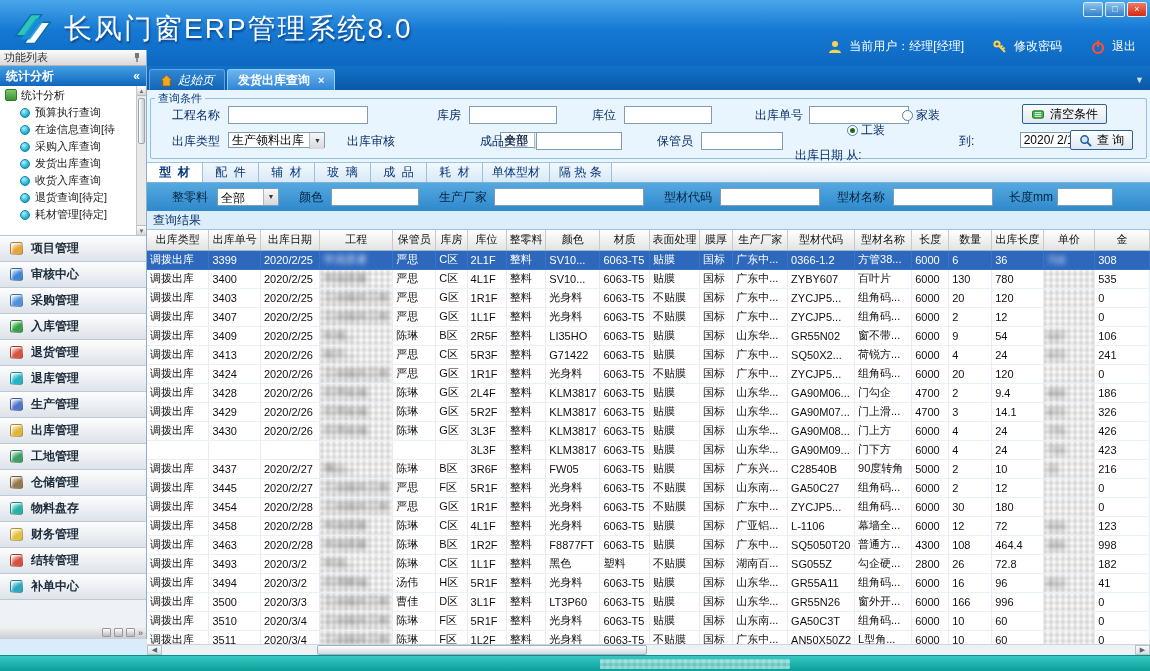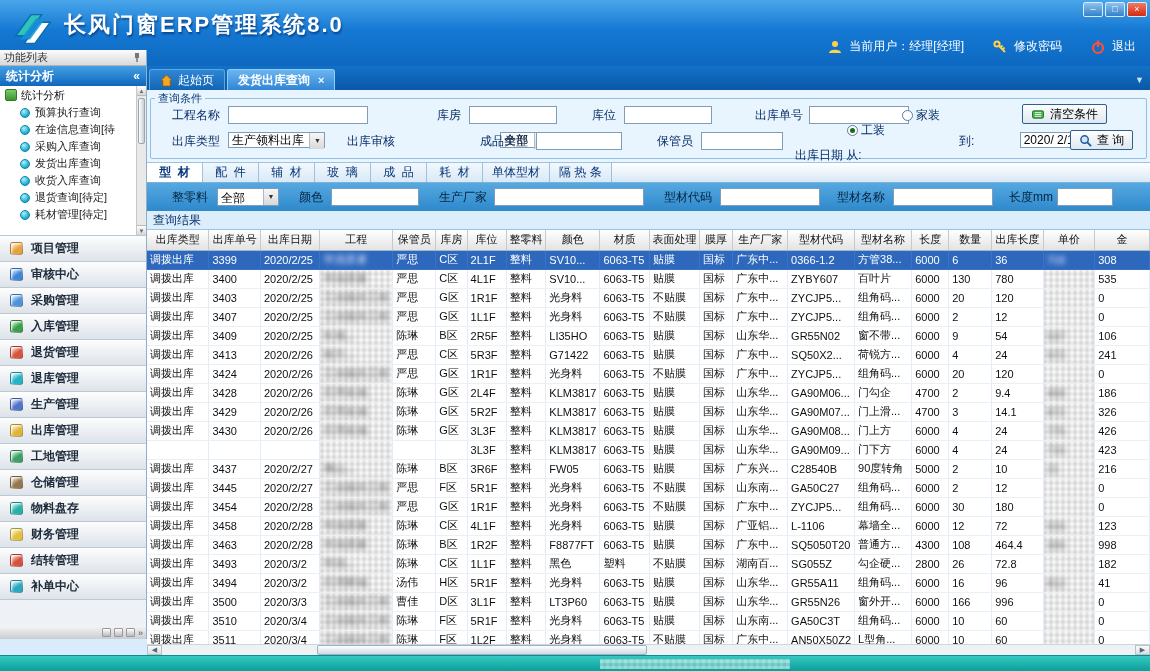--- a/index.html
+++ b/index.html
@@ -4,21 +4,21 @@
 <style>
 *{margin:0;padding:0;box-sizing:border-box;}
 html,body{width:1150px;height:671px;overflow:hidden;}
 body{font-family:"Liberation Sans","DejaVu Sans",sans-serif;font-size:12px;}
 #app{position:relative;width:1150px;height:671px;background:#d9ecfb;overflow:hidden;}
 
 
 .titlebar{position:absolute;top:0;left:0;width:100%;height:66px;
   background:linear-gradient(180deg,#4aa6ea 0%,#1579d4 45%,#0d68c0 100%);}
 .logo{position:absolute;left:10px;top:8px;width:46px;height:42px;}
-.app-title{position:absolute;left:64px;top:10px;font-size:22px;font-weight:bold;color:#fff;
+.app-title{position:absolute;left:64px;top:10px;font-size:28px;font-weight:normal;color:#fff;
   letter-spacing:2px;text-shadow:1px 2px 2px rgba(0,30,80,.55);}
 .winbtns{position:absolute;top:2px;right:3px;display:flex;gap:2px;}
 .wbtn{width:20px;height:15px;font-size:9px;line-height:13px;text-align:center;color:#fff;
   background:linear-gradient(#8ec4ee,#3480c8);border:1px solid #d8ecff;border-radius:2px;cursor:pointer;}
 .wbtn.close{background:linear-gradient(#f07a60,#d42a10);}
 .userbar{position:absolute;right:14px;top:38px;display:flex;align-items:center;gap:6px;color:#fff;font-size:12px;}
 .userbar .gap{width:16px;}
 .uicon{width:16px;height:16px;display:inline-flex;}
 
 
@@ -46,21 +46,21 @@
 .side-toolbar{height:13px;background:linear-gradient(#f4f4f4,#c9cdd2);display:flex;align-items:center;
   justify-content:flex-end;gap:3px;padding:0 3px;font-size:9px;color:#555;}
 .mini-ic{width:9px;height:9px;background:linear-gradient(#fff,#bbb);border:1px solid #999;border-radius:1px;cursor:pointer;}
 .more-gl{cursor:pointer;line-height:10px;}
 
 
 .main{position:absolute;top:66px;left:147px;width:1003px;height:589px;background:#d9ecfb;}
 .tabstrip{position:relative;height:24px;background:linear-gradient(#1272c8,#0a58a8);display:flex;align-items:flex-end;padding-left:2px;}
 .tab{height:21px;display:flex;align-items:center;gap:5px;padding:0 10px;color:#fff;font-size:12px;
   border-radius:3px 3px 0 0;margin-right:2px;cursor:pointer;}
-.tab.inactive{background:linear-gradient(#2f86d4,#1265b4);border:1px solid #5ba6e4;border-bottom:none;}
+.tab.inactive{background:linear-gradient(#2f86d4,#1265b4);border:1px solid #5ba6e4;border-bottom:none;font-style:italic;}
 .tab.active{background:linear-gradient(#6cb4f0,#2f85d6);border:1px solid #8fccf8;border-bottom:none;font-weight:bold;}
 .tab-close{font-size:11px;margin-left:3px;opacity:.95;cursor:pointer;}
 .tab-caret{position:absolute;right:6px;bottom:5px;color:#cfe6fa;font-size:9px;cursor:pointer;}
 
 
 .query{position:relative;height:73px;background:#e9f5fe;border-bottom:1px solid #9cc4e4;}
 .qbox{position:absolute;left:3px;right:3px;top:8px;bottom:3px;border:1px solid #94bfe2;border-radius:2px;}
 .qtitle{position:absolute;left:8px;top:1px;font-size:11px;color:#0a3c78;background:#e9f5fe;padding:0 3px;z-index:2;}
 .qf{position:absolute;font-size:12px;color:#082d66;height:18px;line-height:18px;white-space:nowrap;}
 input.box{height:18px;border:1px solid #7f9db9;background:#fff;font-size:12px;padding:0 3px;width:100%;font-family:inherit;}

